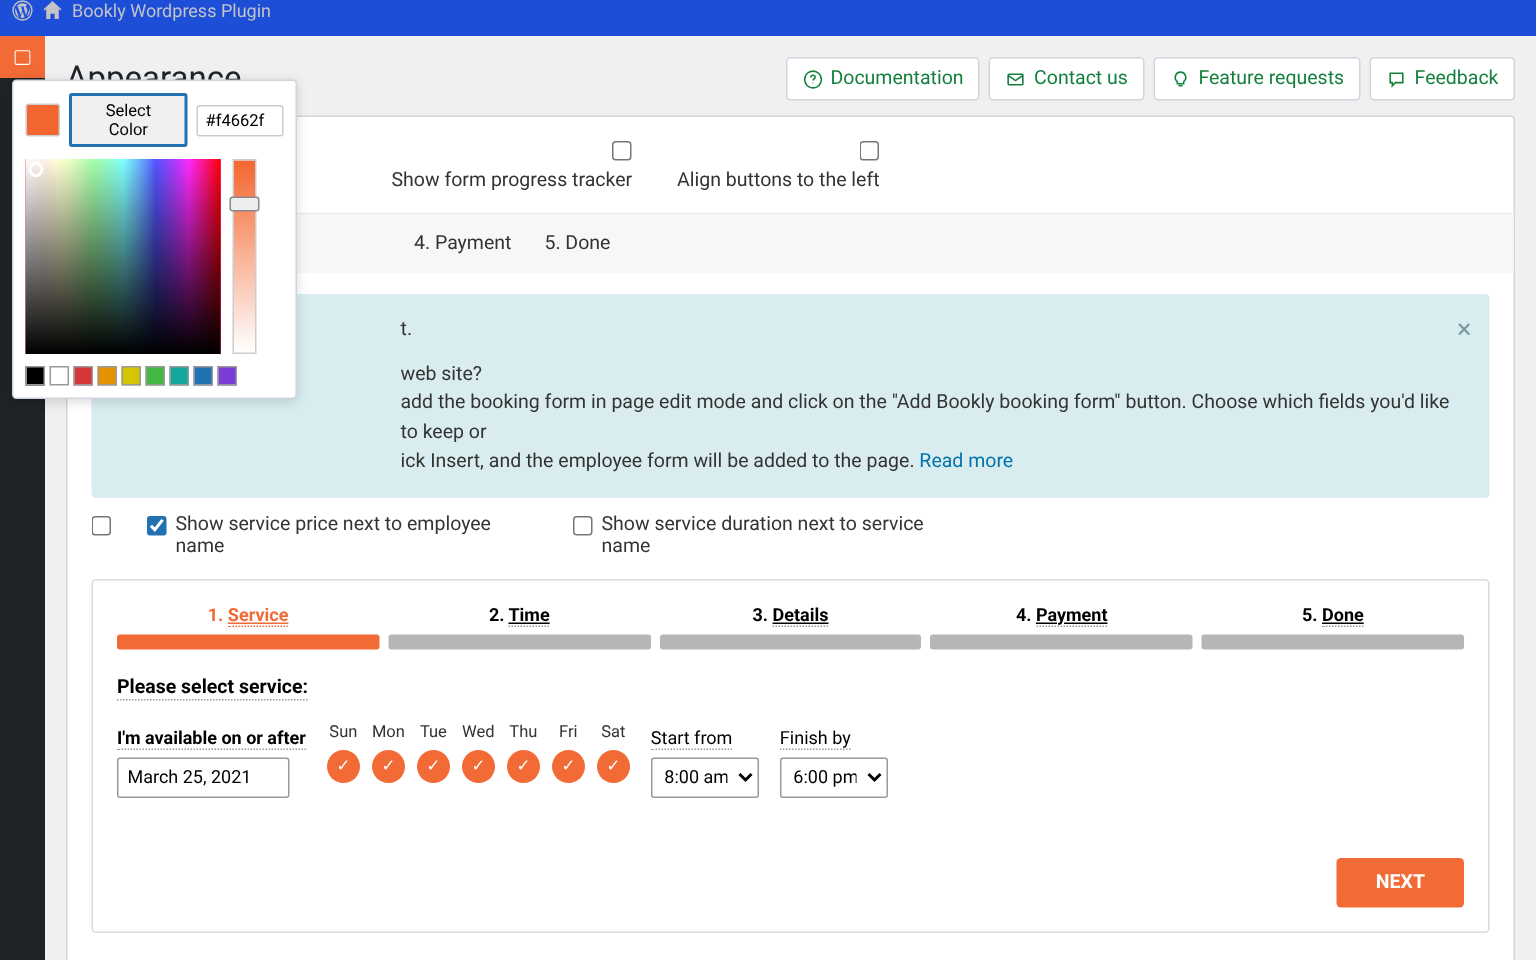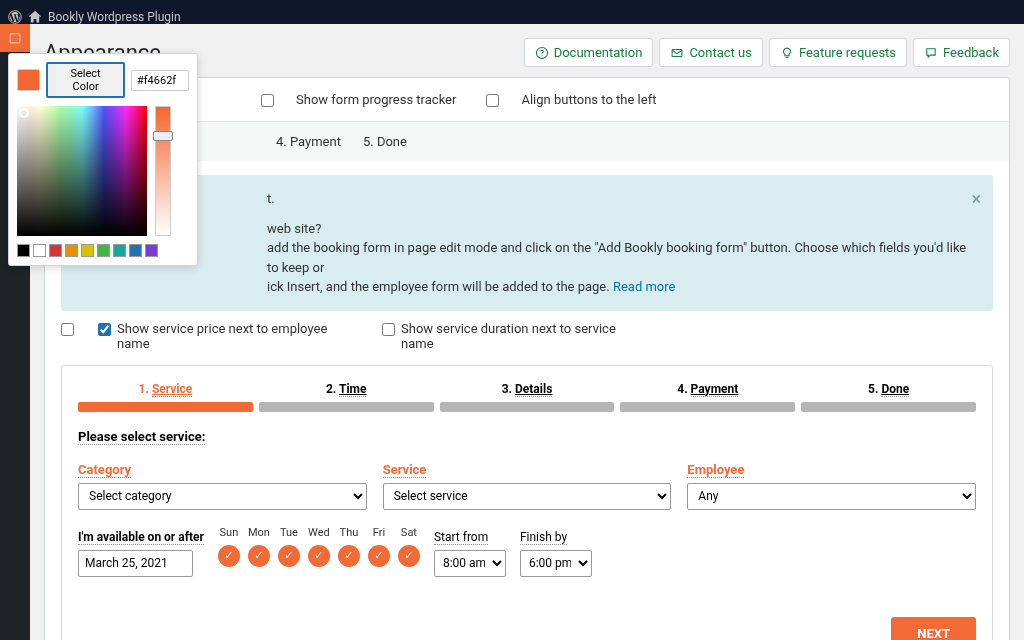--- a/index.html
+++ b/index.html
@@ -1,33 +1,33 @@
 <!DOCTYPE html>
 <html><head>
 <meta charset="utf-8">
 <style>
 * { margin:0; padding:0; box-sizing:border-box; font-family:-apple-system,BlinkMacSystemFont,"Segoe UI",Roboto,sans-serif; }
 body { background:#f0f0f1; overflow:hidden; }
 .wrap { width:1024px; height:640px; position:relative; background:#f0f0f1; }
-.topbar { height:24px; background:#0f172a; color:#c3c4c7; display:flex; align-items:flex-end; padding:0 8px; font-size:12px; gap:6px; }
+.topbar { height:24px; background:#1d4ed8; color:#c3c4c7; display:flex; align-items:flex-start; padding:0 8px; font-size:12px; gap:6px; }
 .topbar svg { width:14px; height:14px; }
 .sidebar { position:absolute; left:0; top:24px; width:30px; height:616px; background:#1d2327; }
 .side-item { width:30px; height:28px; display:flex; align-items:center; justify-content:center; color:#9ba0a5; }
 .side-item.active { background:#f26a36; color:#fff; position:relative; }
 .side-item.active::after { content:""; position:absolute; right:-6px; top:50%; margin-top:-6px; border:6px solid transparent; border-left-color:#f26a36; }
 .side-item svg { width:14px; height:14px; }
 .main { position:absolute; left:30px; top:24px; right:0; bottom:0; padding:14px; overflow:hidden; }
 .header { display:flex; align-items:center; justify-content:space-between; margin-bottom:10px; }
 .header h1 { font-size:22px; font-weight:400; color:#1d2327; }
 .header-btns { display:flex; gap:6px; }
 .hbtn { background:#fff; border:1px solid #d0d5dd; border-radius:3px; padding:6px 10px; font-size:13px; color:#15803d; display:flex; align-items:center; gap:5px; cursor:pointer; }
 .hbtn svg { width:14px; height:14px; }
 .card { background:#fff; border:1px solid #d0d5dd; border-radius:3px; }
 .optrow { display:flex; gap:30px; padding:14px 16px; border-bottom:1px solid #e5e7eb; font-size:13px; color:#333; }
-.optcell { display:flex; align-items:center; gap:22px; max-width:260px; }
+.optcell { display:flex; align-items:flex-end; gap:6px; max-width:260px;flex-direction:column; }
 .optcell input[type=checkbox]{ margin-top:2px; }
 .tabsrow { display:flex; gap:22px; padding:12px 16px; background:#f6f7f7; font-size:13px; color:#333; }
 .info { background:#d9edf0; border-radius:3px; padding:14px 16px; margin:14px 16px 10px 16px; font-size:13px; color:#333; line-height:1.5; position:relative; }
 .info a { color:#0073aa; text-decoration:none; }
 .info .close { position:absolute; right:12px; top:10px; font-size:18px; color:#7a9aa0; cursor:pointer; }
 .checkrow { display:flex; gap:24px; padding:0 16px 14px 16px; font-size:13px; color:#333; }
 .checkitem { display:flex; align-items:flex-start; gap:6px; max-width:260px; }
 .checkitem input[type=checkbox]{ margin-top:2px; }
 .previewcard { border:1px solid #d9d9d9; border-radius:3px; margin:0 16px 20px 16px; padding:16px; }
 .steps { display:flex; gap:6px; margin-bottom:6px;text-align:center; }
@@ -185,25 +185,20 @@
           <div class="step">5. <span class="u">Done</span></div>
         </div>
         <div class="stepbars">
           <div class="stepbar active"></div>
           <div class="stepbar"></div>
           <div class="stepbar"></div>
           <div class="stepbar"></div>
           <div class="stepbar"></div>
         </div>
         <div><span class="label13 please">Please select service:</span></div>
-        <div class="row3">
-          <div class="col"><span class="collabel">Category</span><select class="sel"><option>Select category</option></select></div>
-          <div class="col"><span class="collabel">Service</span><select class="sel"><option>Select service</option></select></div>
-          <div class="col"><span class="collabel">Employee</span><select class="sel"><option>Any</option></select></div>
-        </div>
         <div class="rowavail">
           <div class="avblock">
             <div><span class="lbl">I'm available on or after</span></div>
             <input class="dateinput" value="March 25, 2021" style="">
           </div>
           <div class="days" id="days">
               <div class="dcol">
                 <div class="dayhdr">Sun</div>
                 <div class="dchk">✓</div>
               </div>

